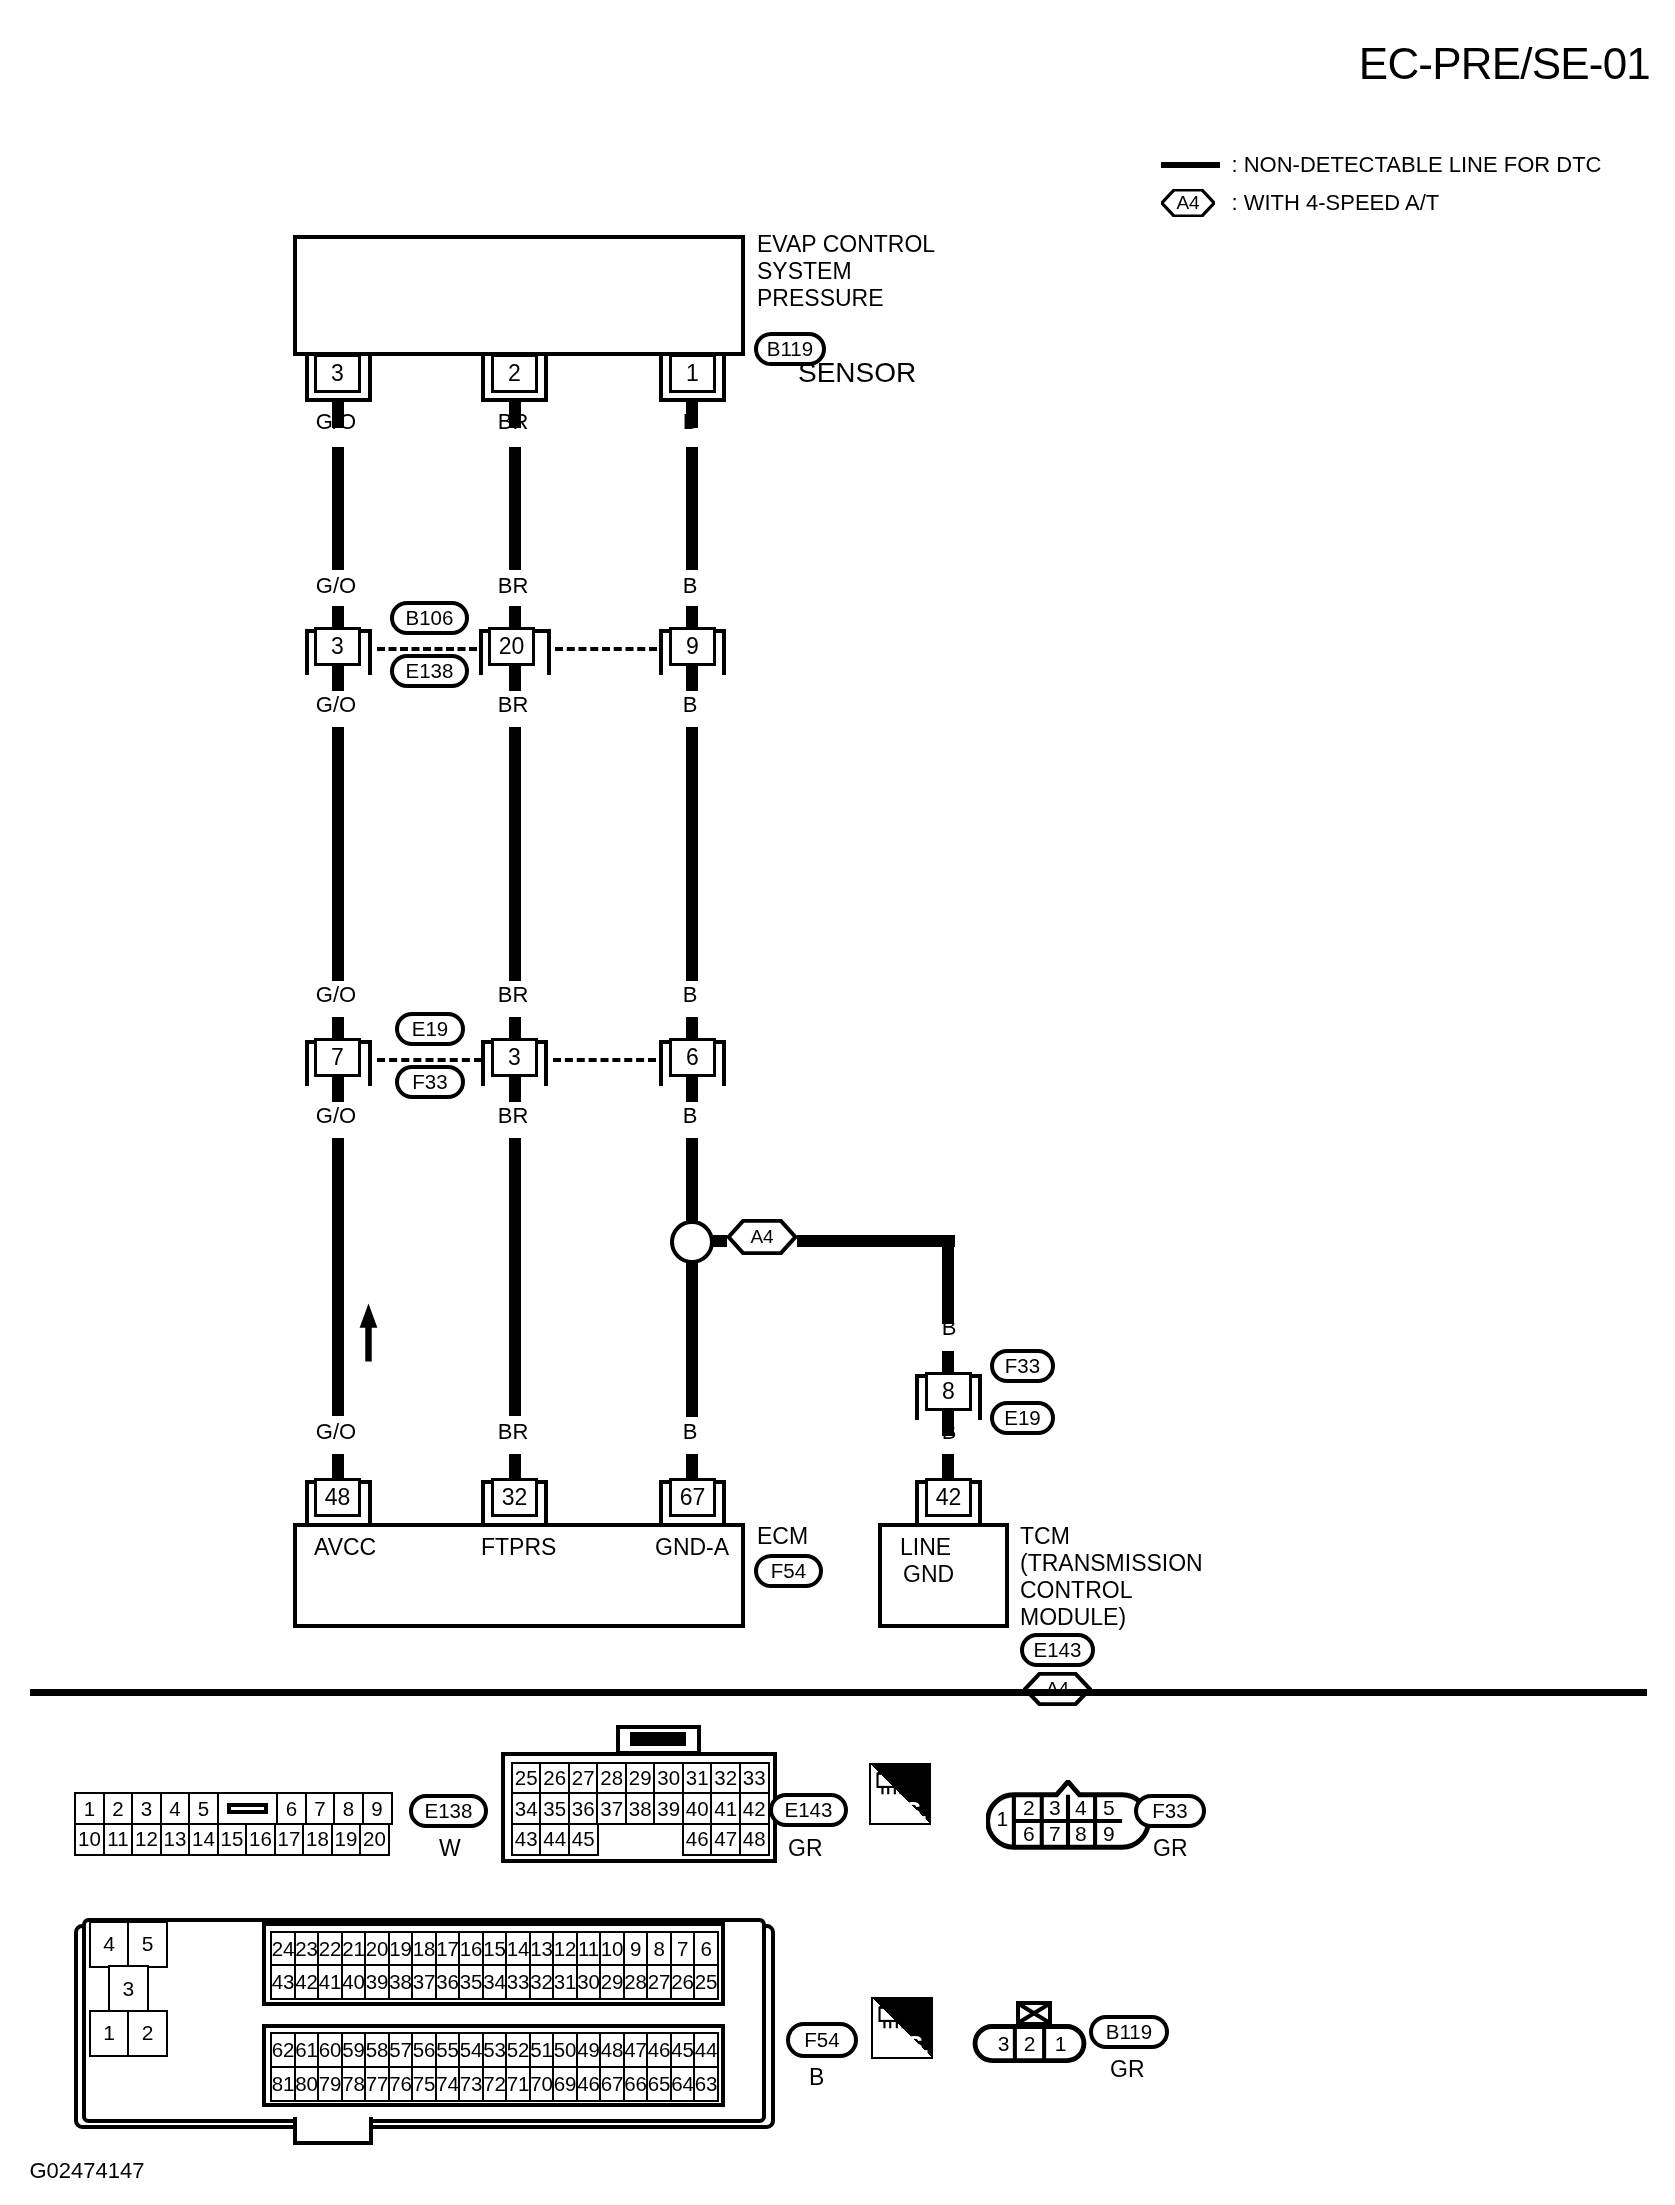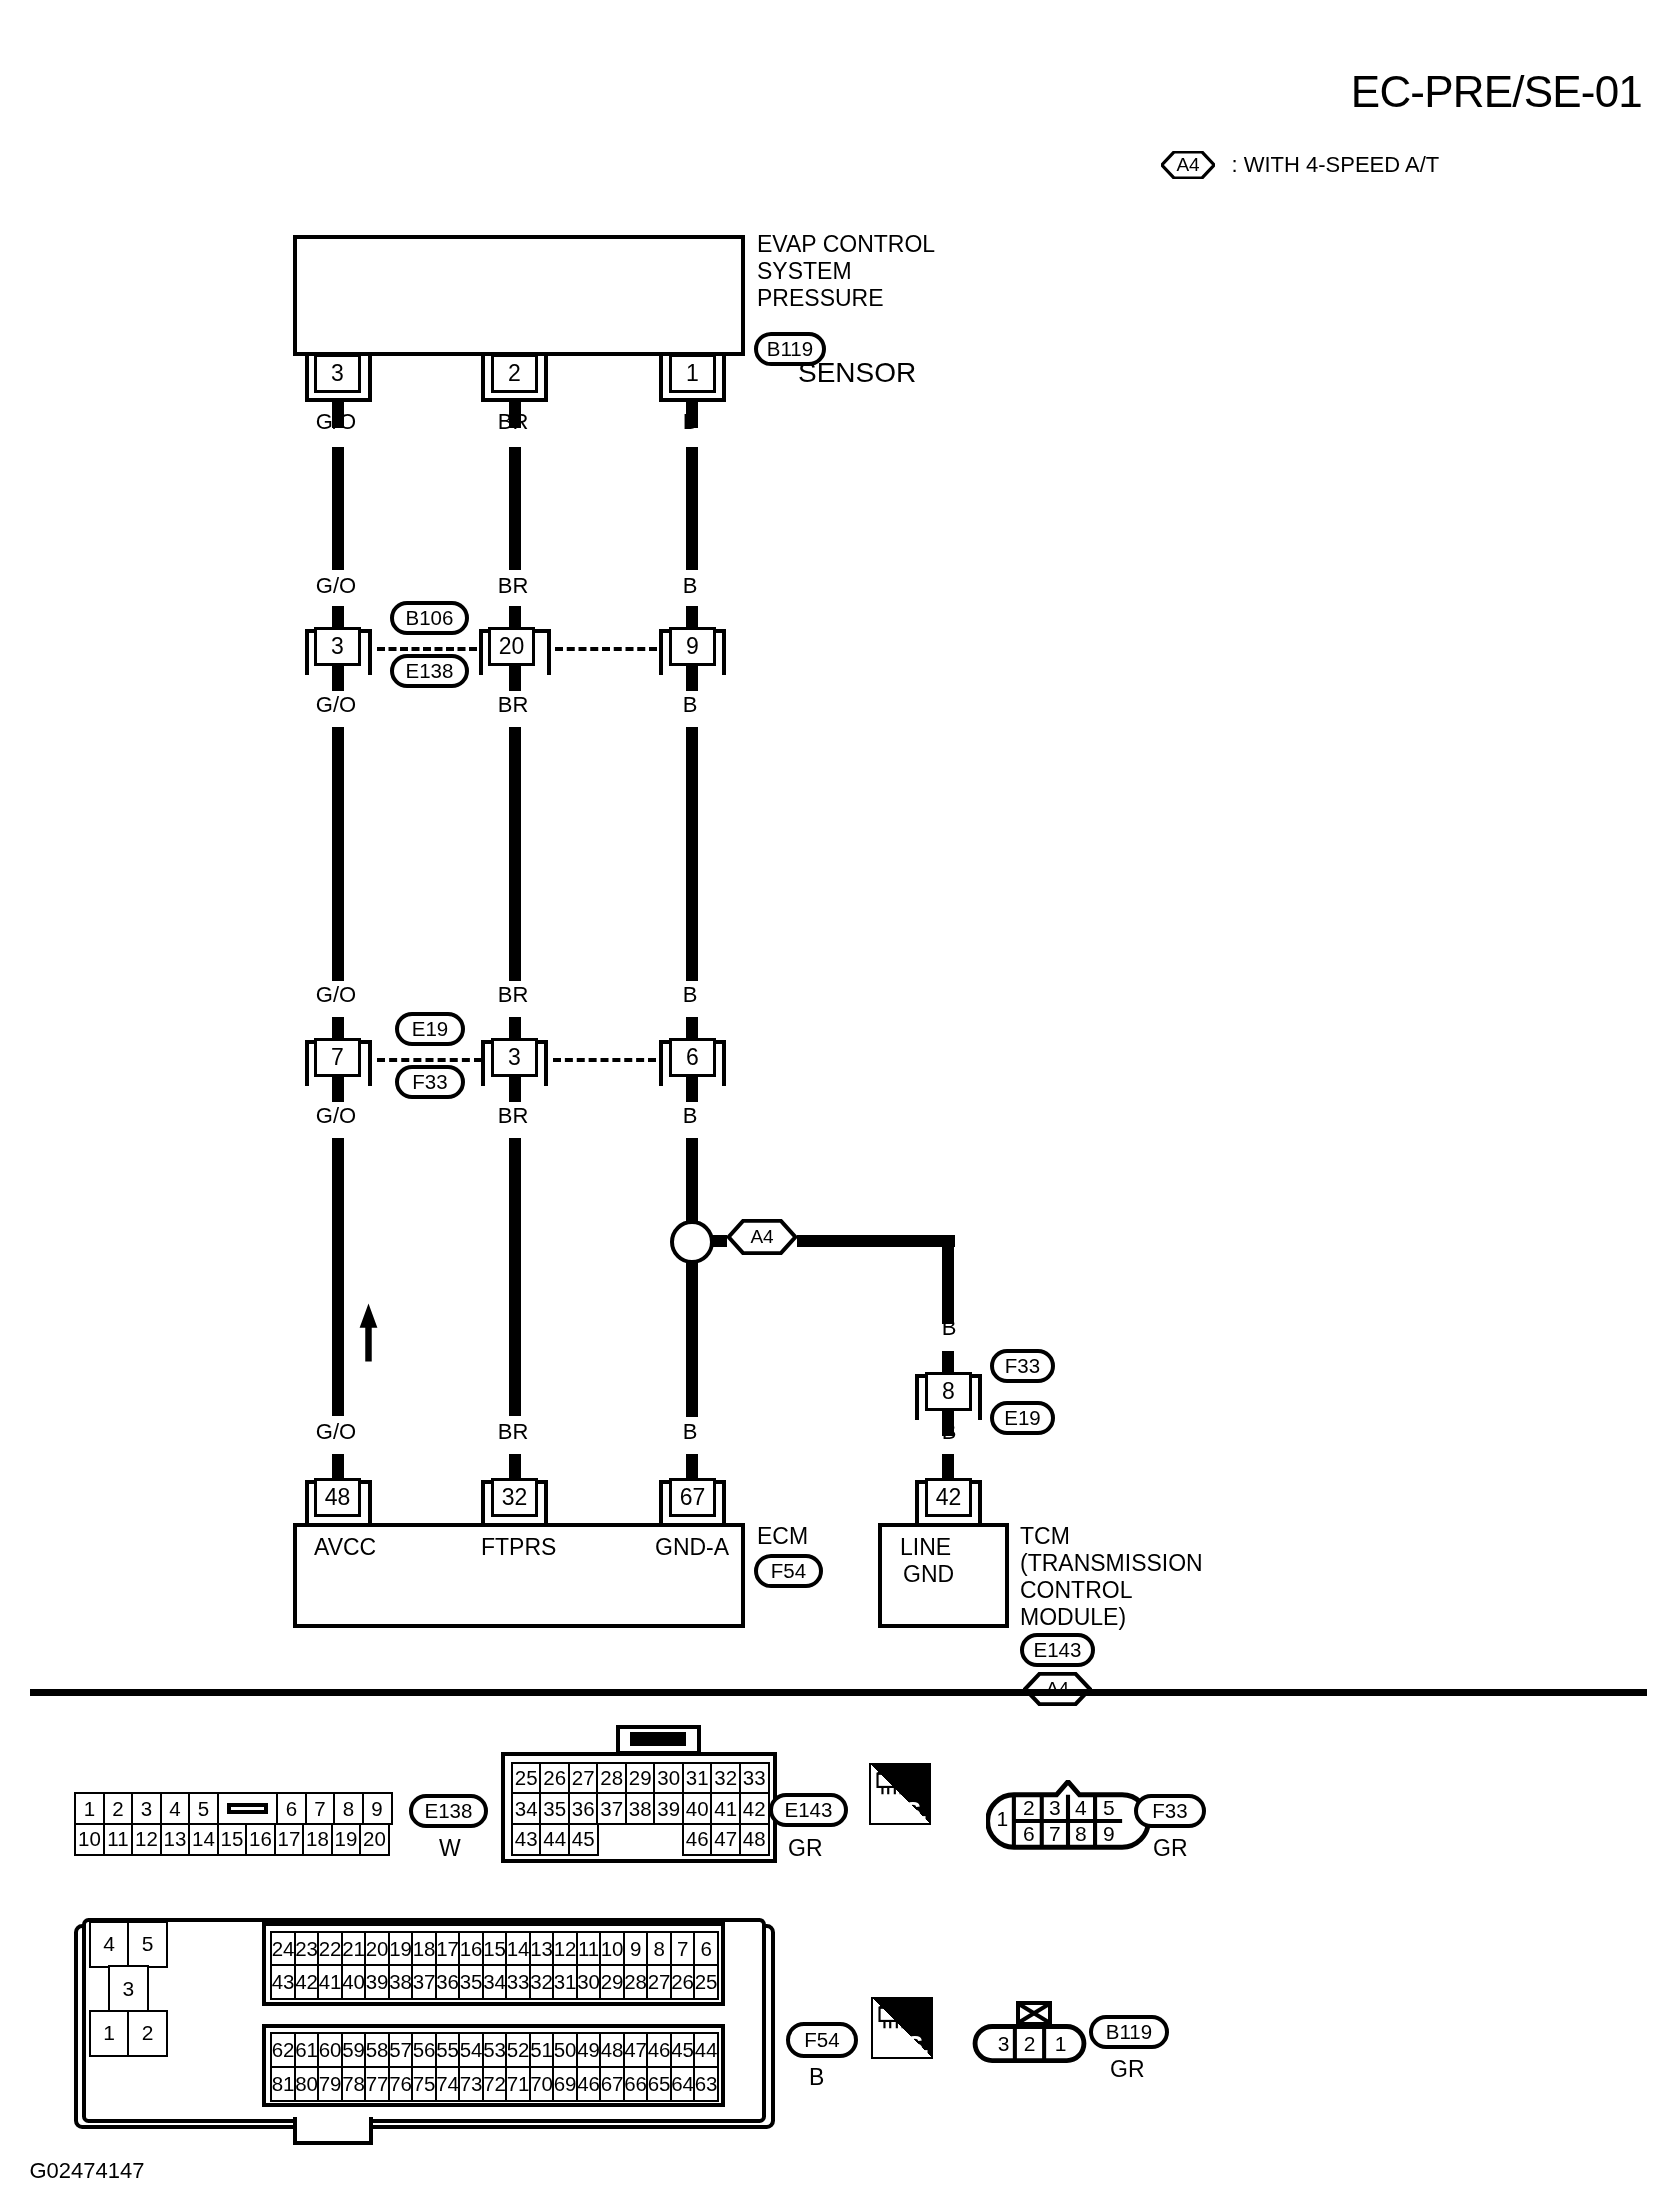--- a/index.html
+++ b/index.html
@@ -20,24 +20,23 @@
   .txt {
     position: absolute;
     color: #000;
     font-family: "Liberation Sans", sans-serif;
     white-space: pre;
     line-height: 1.12;
   }
 
   
   #title {
-    right: 34px; top: 39px;
+    right: 26px; top: 39px;
     font-size: 44px;
     letter-spacing: -0.8px;
-    margin-top: 28px;
   }
 
   
   #legend { left: 1161px; top: 146px; }
   .legend-row {
     position: relative;
     height: 38px;
     display: flex;
     align-items: center;
   }
@@ -198,20 +197,26 @@
 </head>
 <body>
 
 <div id="sheet">
 
   <div class="txt" id="title">EC-PRE/SE-01</div>
 
   <div class="abs" id="legend">
 
 
+    <div class="legend-row">
+      <div class="legend-swatch-box">
+        <div class="swatch-thin"></div>
+      </div>
+      <div class="legend-label">: NON-DETECTABLE LINE FOR DTC</div>
+    </div>
 
     <div class="legend-row">
       <div class="legend-swatch-box">
         <div class="hexmark legend-hex">
           <svg width="54" height="28" viewBox="0 0 66 34">
             <polygon points="16,1 50,1 65,17 50,33 16,33 1,17" fill="#fff" stroke="#000" stroke-width="4"></polygon>
           </svg>
           <span>A4</span>
         </div>
       </div>

